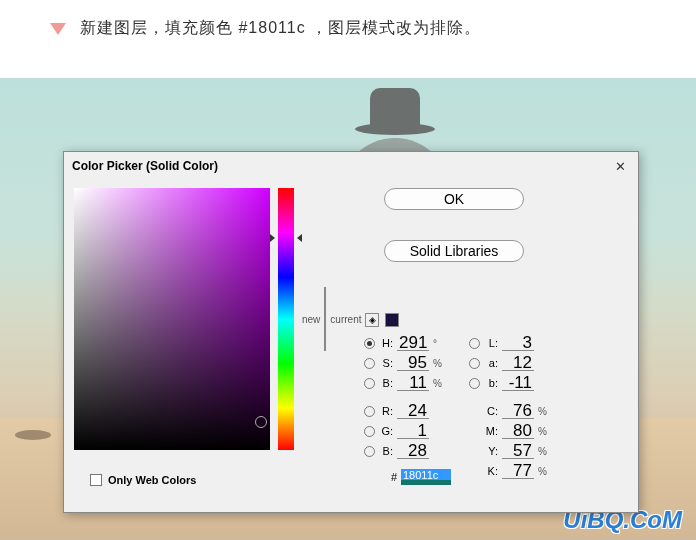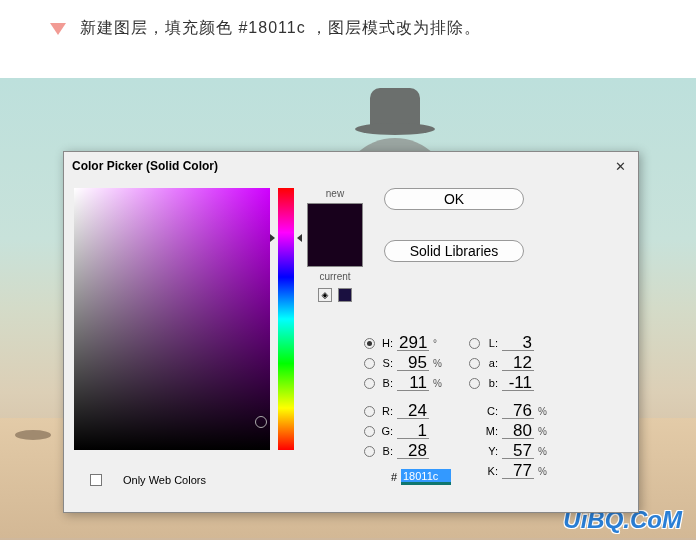--- a/index.html
+++ b/index.html
@@ -23,40 +23,40 @@
 .close-x{margin-left:auto;font-size:13px;color:#333;cursor:pointer;padding:0 4px;}
 .dialog-body{display:flex;padding:8px 10px;gap:8px;}
 .sv-box{width:196px;height:262px;position:relative;background:linear-gradient(to right,#ffffff,#d000ff);}
 .sv-overlay{position:absolute;inset:0;background:linear-gradient(to top,#000000,transparent);}
 .sv-cursor{position:absolute;width:12px;height:12px;border:1px solid #aaa;border-radius:50%;left:181px;top:228px;}
 .hue-strip{width:16px;height:262px;position:relative;background:linear-gradient(to bottom,#ff0000 0%,#ff00ff 17%,#0000ff 34%,#00ffff 50%,#00ff00 67%,#ffff00 84%,#ff0000 100%);}
 .hue-arrows{position:absolute;left:-5px;right:-5px;top:50px;height:0;}
 .hue-arrows:before,.hue-arrows:after{content:"";position:absolute;width:0;height:0;border-top:4px solid transparent;border-bottom:4px solid transparent;top:-4px;}
 .hue-arrows:before{left:-3px;border-left:5px solid #333;}
 .hue-arrows:after{right:-3px;border-right:5px solid #333;}
-.preview-col{display:flex;flex-direction:column;align-items:center;gap:4px;width:66px;}
+.preview-col{display:flex;flex-direction:row;align-items:center;gap:4px;width:66px;}
 .preview-label{font-size:10px;color:#555;}
 .preview-swatch{width:56px;height:64px;border:1px solid #888;display:flex;flex-direction:column;}
 .sw-new{flex:1;}
 .sw-cur{flex:1;}
 .mini-icons{display:flex;gap:6px;margin-top:2px;}
 .mini-icon{width:14px;height:14px;border:1px solid #888;background:#fff;}
 .cube-icon{width:14px;height:14px;border:1px solid #888;background:#f0f0f0;display:flex;align-items:center;justify-content:center;font-size:9px;}
 .right-col{display:flex;flex-direction:column;gap:6px;width:156px;align-items:center;}
 .btn{width:140px;height:22px;background:#fdfdfd;border:1px solid #999;border-radius:11px;font-size:14px;display:flex;align-items:center;justify-content:center;cursor:pointer;}
 .val-col{display:flex;flex-direction:column;gap:4px;}
 .val-row{display:flex;align-items:center;gap:4px;}
 .radio{width:11px;height:11px;border:1px solid #777;border-radius:50%;display:flex;align-items:center;justify-content:center;flex-shrink:0;}
 .radio.checked:after{content:"";width:5px;height:5px;background:#333;border-radius:50%;}
 .val-label{width:14px;font-size:11px;text-align:right;}
 .val-input{width:32px;height:16px;border:none;border-bottom:1px solid #888;background:transparent;font-size:17px;text-align:right;padding:0 2px;}
 .val-unit{font-size:10px;color:#555;width:10px;}
 .hex-row{display:flex;align-items:center;gap:4px;margin-top:6px;}
-.hex-input{width:50px;height:16px;border:none;border-bottom:3px solid #0f766e;background:#3399ff;color:#fff;font-size:11px;padding:0 2px;}
-.owc-row{display:flex;align-items:flex-end;gap:21px;margin-top:10px;padding-left:8px;}
+.hex-input{width:50px;height:16px;border:none;border-bottom:5px solid #0f766e;background:#3399ff;color:#fff;font-size:11px;padding:0 2px;}
+.owc-row{display:flex;align-items:flex-end;gap:6px;margin-top:10px;padding-left:8px;font-weight:bold;}
 .checkbox{width:12px;height:12px;border:1px solid #777;background:#fff;}
 .owc-label{font-size:11px;}
 .left-bottom{position:absolute;left:18px;top:312px;}
 .dialog .values-wrap{position:absolute;left:300px;top:183px;display:flex;gap:18px;}
 .cmyk-col .val-label{width:14px;}
 </style>
 </head>
 <body>
 
 <div class="instruction">

